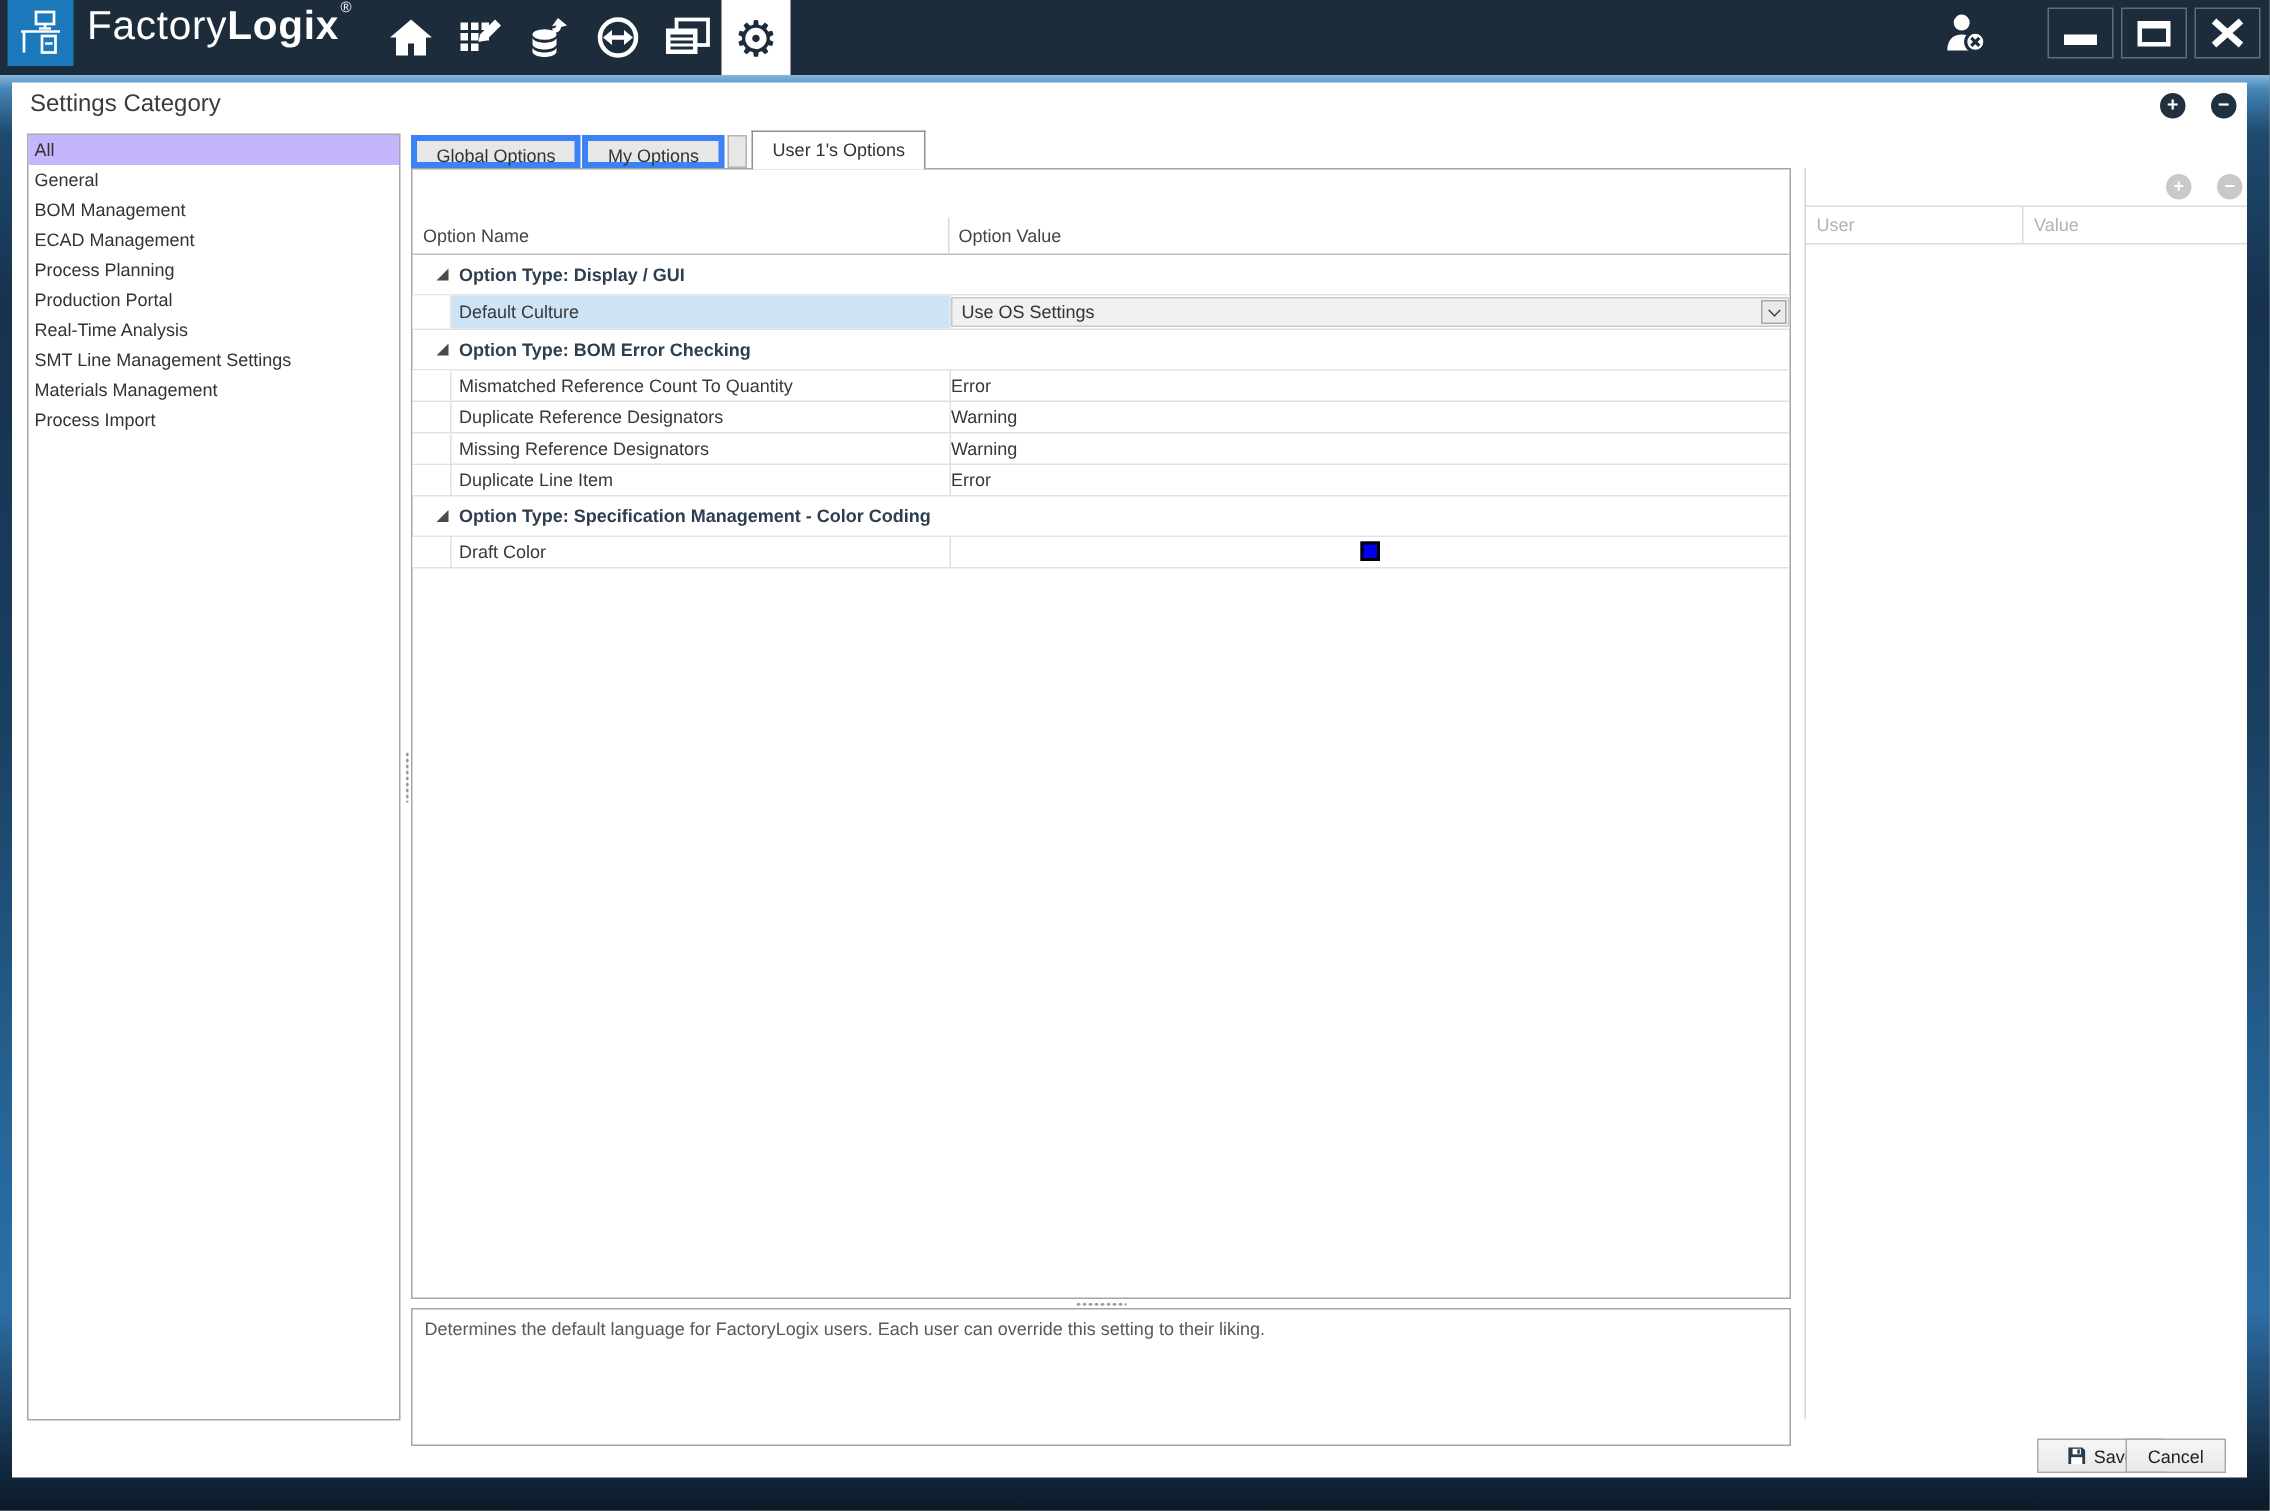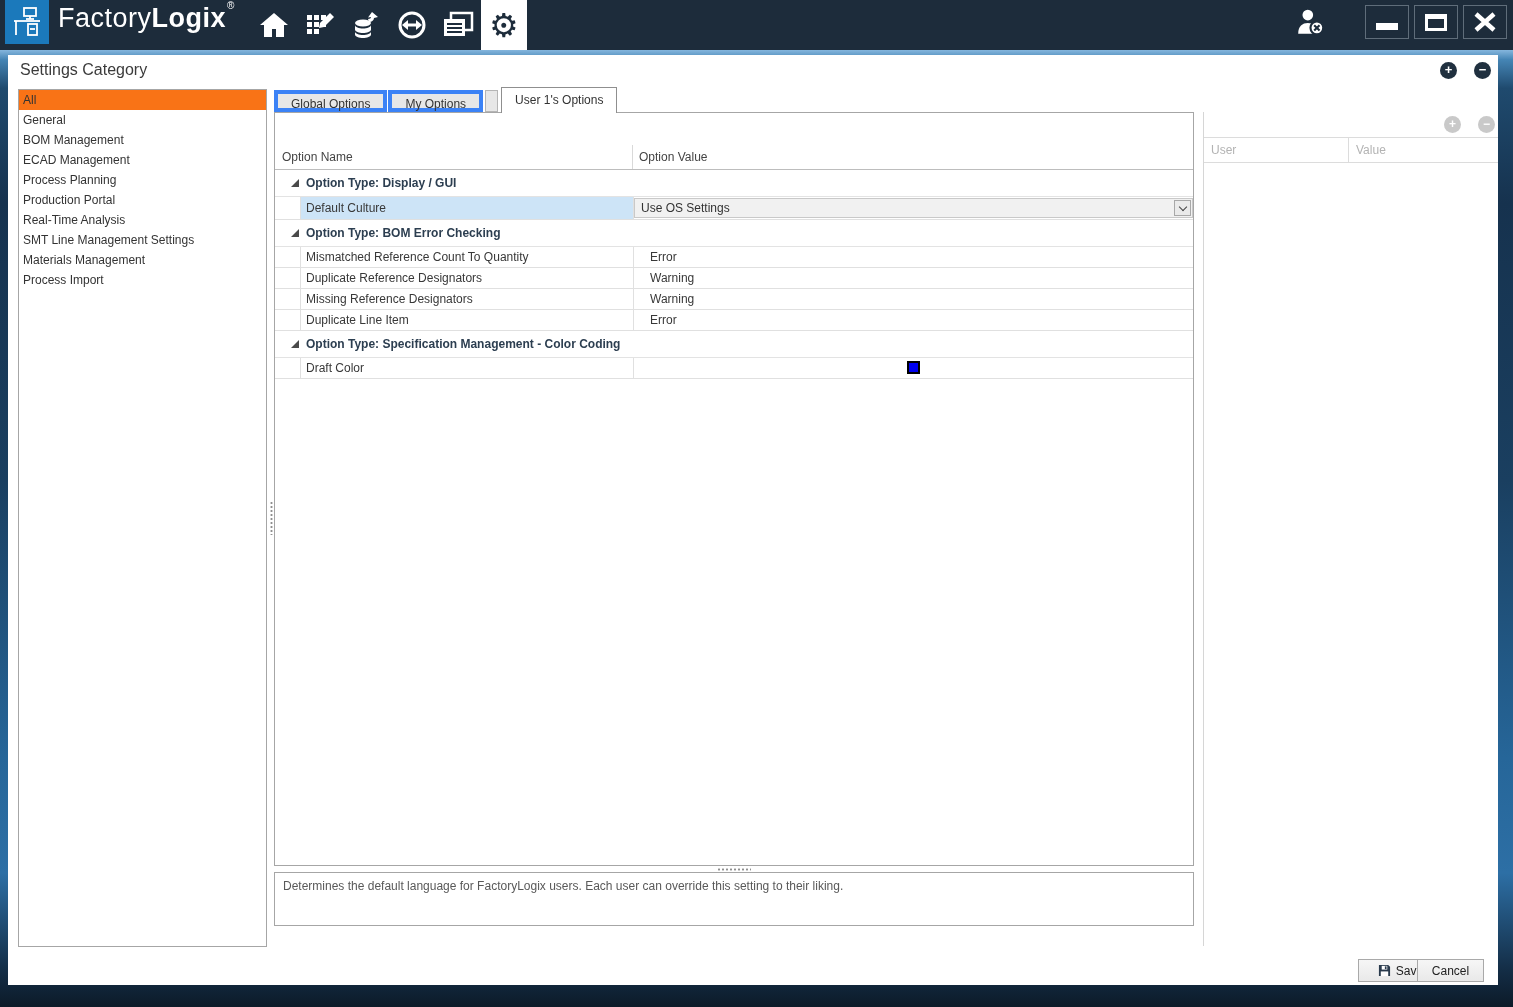--- a/index.html
+++ b/index.html
@@ -37,21 +37,21 @@
   .cat-title { position:absolute; left:12px; top:6px; font-size:16px; color:#3b3b3b; }
   .circle { position:absolute; width:17px; height:17px; border-radius:50%;
     color:#fff; font-weight:bold; font-size:13px; line-height:16px; text-align:center; }
   .circle.dark { background:#20303f; top:7px; }
   .circle.gray { background:#c9c9c9; font-size:12px; }
 
   
   .sidebar-list { position:absolute; left:10px; top:34px; width:249px; height:858px;
     border:1px solid #a6a6a6; background:#fff; overflow:hidden; }
   .sb-item { height:20px; line-height:20px; padding-left:4px; font-size:12px; color:#333; white-space:nowrap; }
-  .sb-item.sel { background:#f97316; }
+  .sb-item.sel { background:#c4b5fd; }
 
   
   .vsplit { position:absolute; width:6px; display:flex; align-items:center; justify-content:center; }
   .grip-v { width:3px; height:34px;
     background-image:radial-gradient(circle,#8f8f8f 1px,transparent 1.2px); background-size:3px 4px; }
   .hsplit { position:absolute; height:6px; display:flex; align-items:center; justify-content:center; }
   .grip-h { height:3px; width:34px;
     background-image:radial-gradient(circle,#8f8f8f 1px,transparent 1.2px); background-size:4px 3px; }
 
   
@@ -70,34 +70,34 @@
   .th-value { flex:1; display:flex; align-items:center; padding-left:6px; }
 
   .grow { display:flex; align-items:center; height:27px; border-bottom:1px solid #e3e3e3; }
   .tri { margin-left:16px; width:0; height:0; border-left:8px solid transparent; border-bottom:8px solid #4a4a4a; }
   .glabel { margin-left:7px; font-weight:bold; font-size:12px; color:#2c3e50; white-space:nowrap; }
 
   .drow { display:flex; height:21px; border-bottom:1px solid #e0e0e0; font-size:12px; color:#383838; }
   .rind { width:26px; border-right:1px solid #e0e0e0; background:#fff; }
   .ncell { width:332px; display:flex; align-items:center; padding-left:5px; white-space:nowrap; }
   .vcell { flex:1; border-left:1px solid #e0e0e0; display:flex; align-items:center;
-    padding-left:16px; position:relative; }
+    padding-left:0; position:relative; }
   .drow.sel { height:23px; }
   .drow.sel .ncell { background:#cde4f7; }
   .drow.sel .vcell { padding-left:0; }
 
   .combo { position:absolute; left:0; right:0; top:1px; bottom:1px; background:#f1f1f1;
     border:1px solid #c9c9c9; display:flex; align-items:center; padding-left:6px; font-size:12px; color:#333; }
   .combo-arrow { position:absolute; right:1px; top:1px; bottom:1px; width:17px; background:#eaeaea;
     border:1px solid #a8a8a8; display:flex; align-items:center; justify-content:center; }
   .chev { width:6px; height:6px; border-right:1.6px solid #444; border-bottom:1.6px solid #444;
     transform:rotate(45deg); margin-top:-3px; }
   .swatch { position:absolute; left:273px; top:3px; width:13px; height:13px; border:2px solid #000; }
 
-  .desc-box { position:absolute; left:0; width:920px; height:54px; border:1px solid #a6a6a6;
+  .desc-box { position:absolute; left:0; width:920px; height:92px; border:1px solid #a6a6a6;
     background:#fff; font-size:12px; color:#595959; padding:6px 8px; }
 
   
   .rpanel { position:absolute; left:1195px; top:57px; width:295px; height:834px;
     border-left:1px solid #d6d6d6; background:#fff; }
   .rp-toolbar { position:relative; height:25px; }
   .rp-header { position:relative; display:flex; height:26px; border-top:1px solid #dcdcdc;
     border-bottom:1px solid #dcdcdc; font-size:12px; color:#b3b3b3; }
   .rp-user { width:145px; border-right:1px solid #dcdcdc; display:flex; align-items:center; padding-left:7px; }
   .rp-value { flex:1; display:flex; align-items:center; padding-left:7px; }

